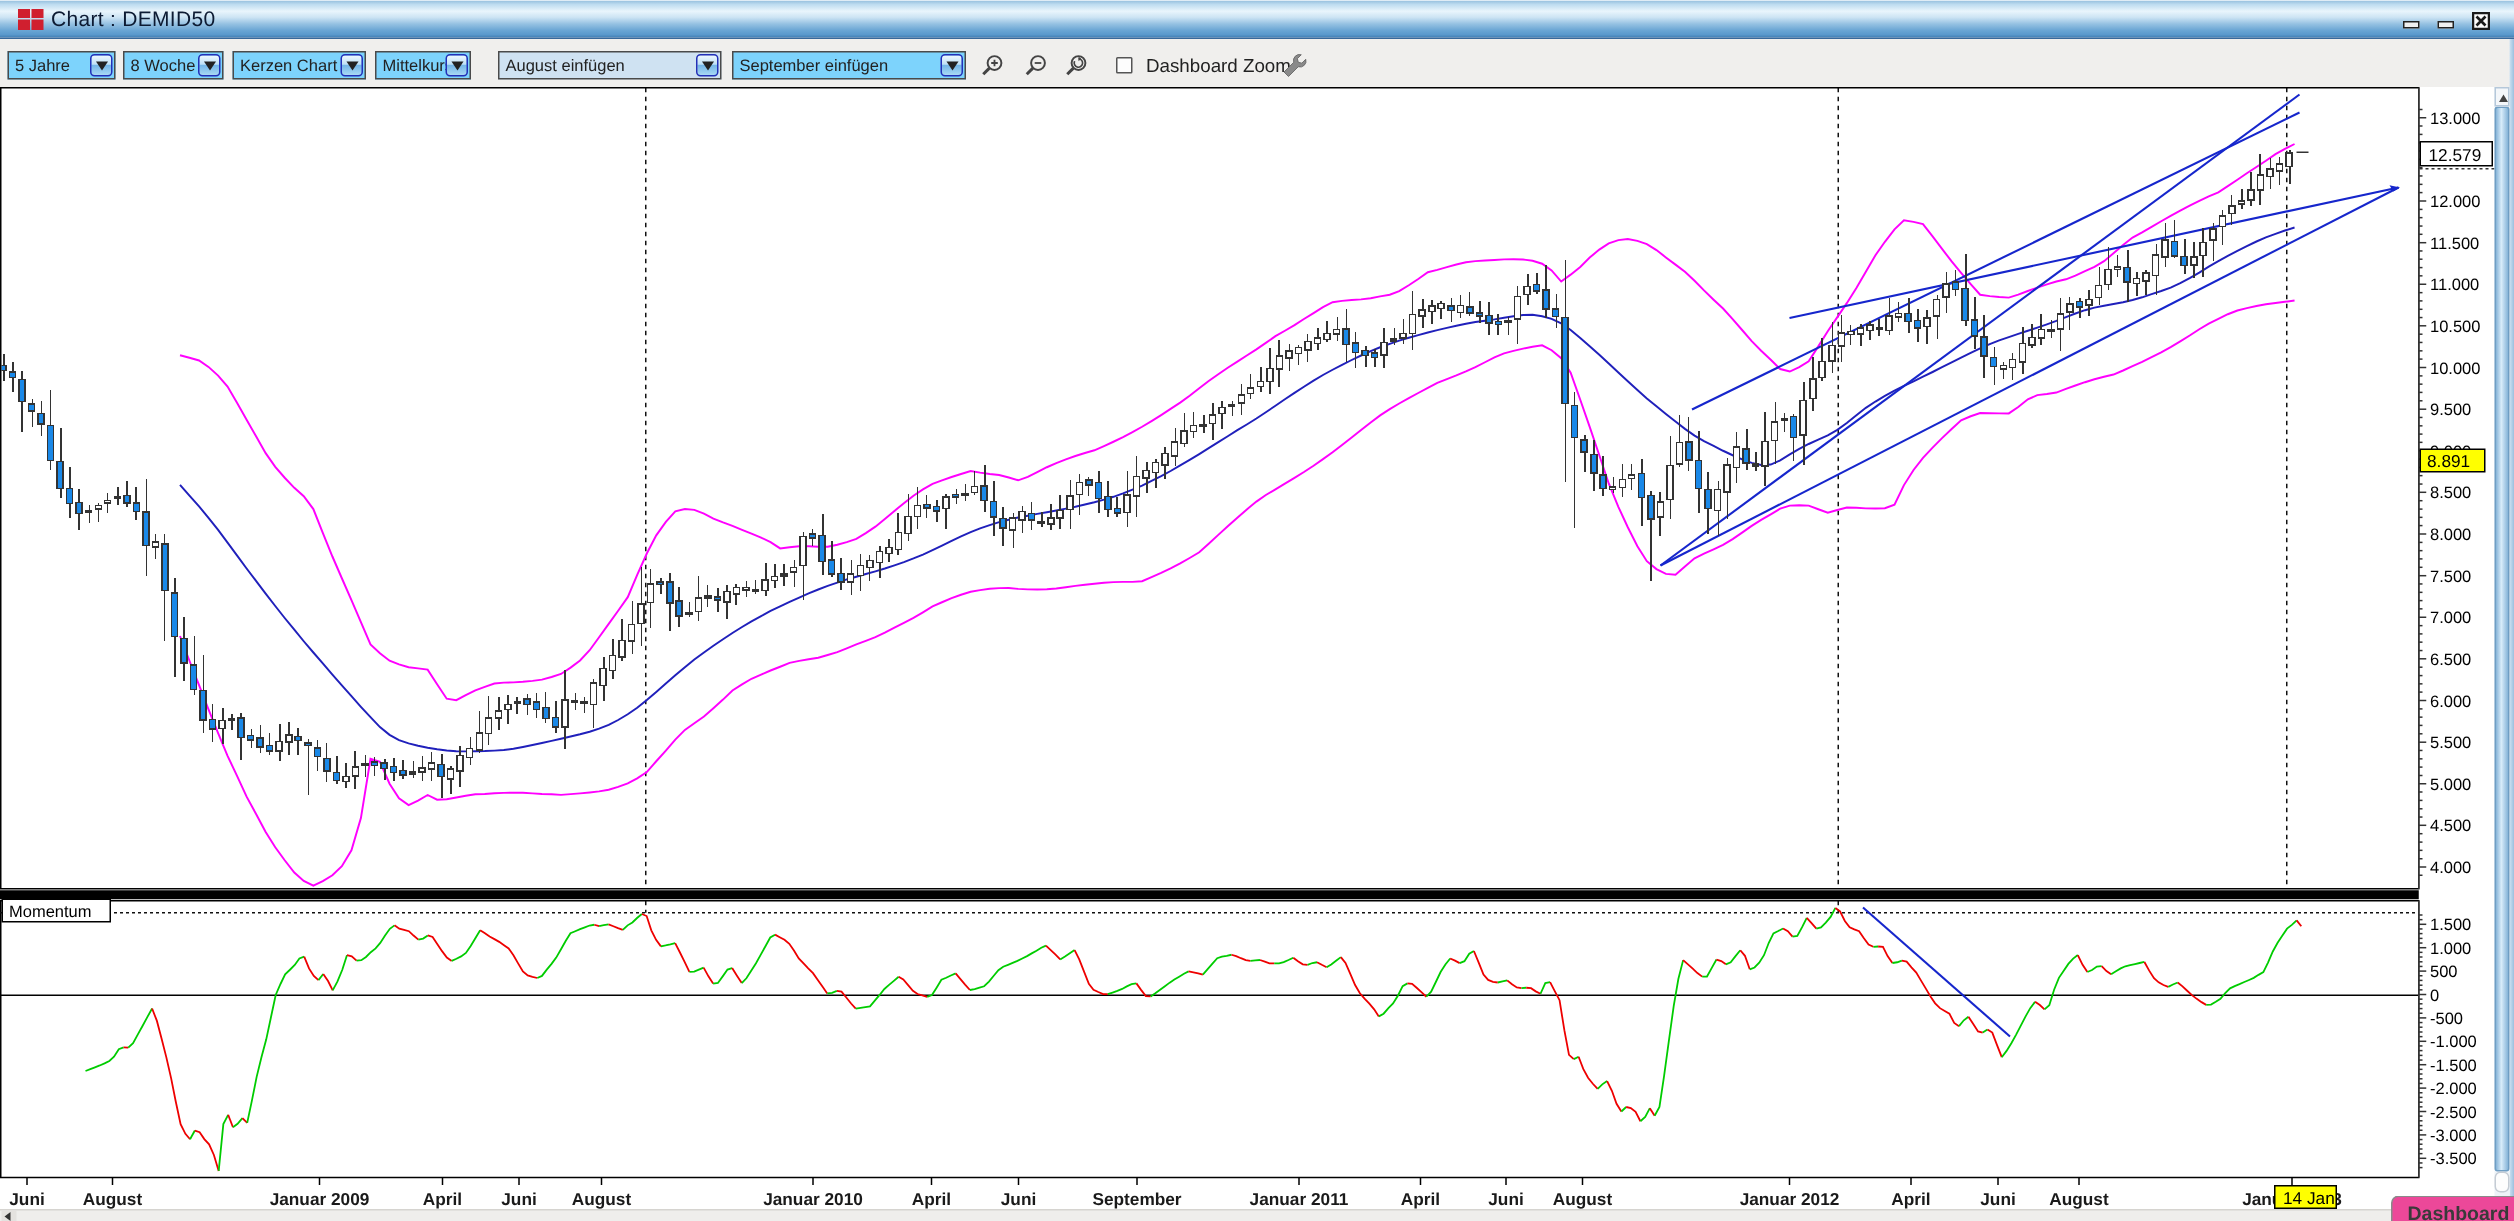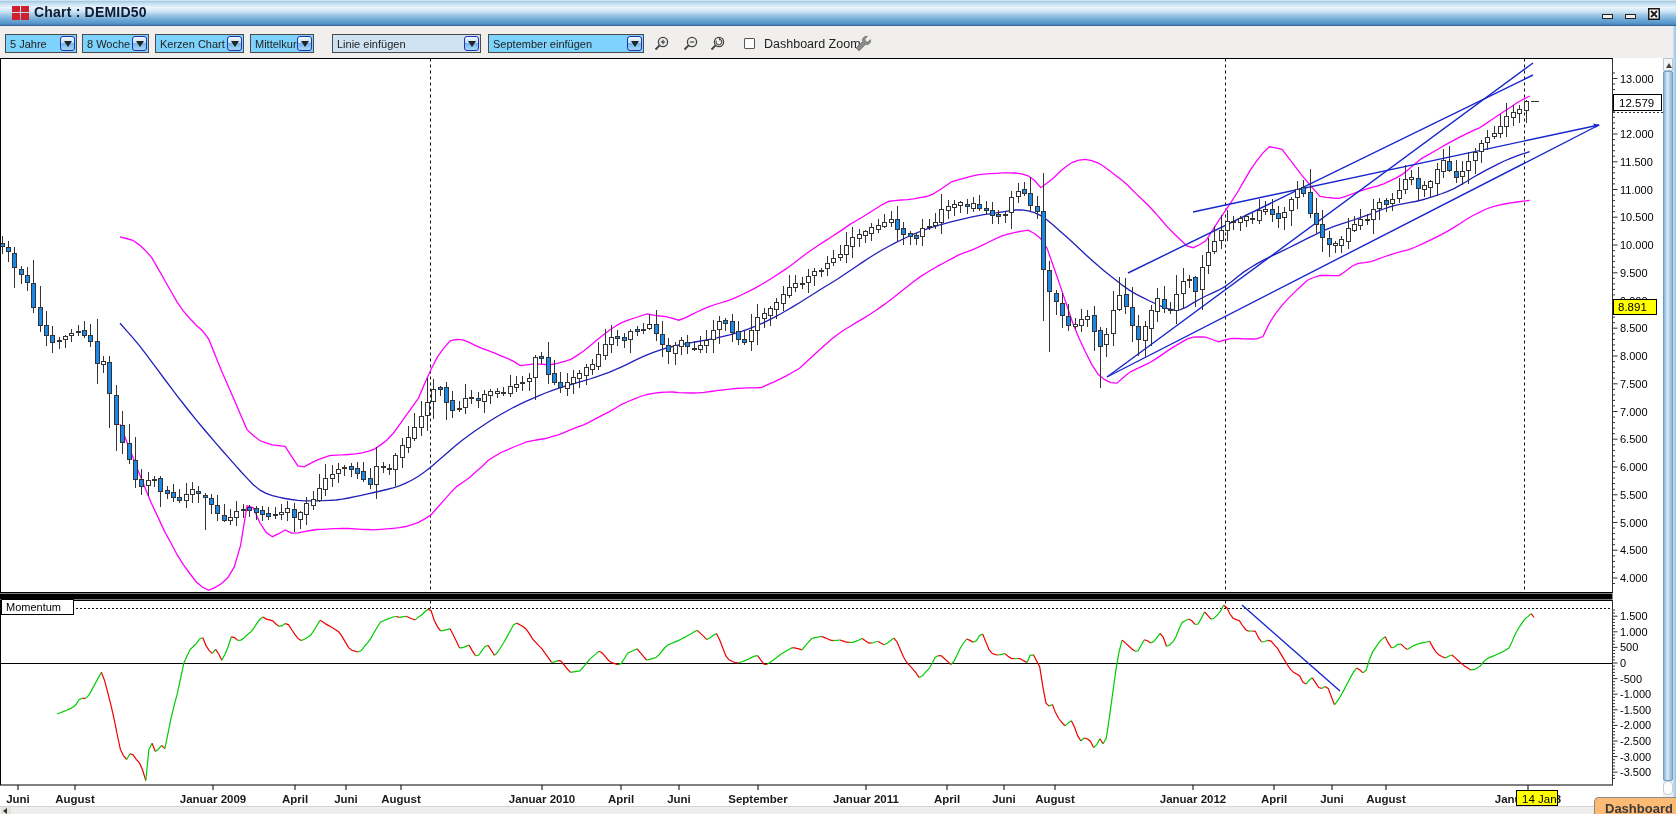--- a/index.html
+++ b/index.html
@@ -1,21 +1,21 @@
 <!DOCTYPE html>
 <html><head><meta charset="utf-8"><title>Chart : DEMID50</title>
 <style>
 *{margin:0;padding:0;box-sizing:border-box}
 html,body{width:1676px;height:814px;overflow:hidden;font-family:"Liberation Sans",sans-serif;background:#fff}
 #titlebar{position:absolute;left:0;top:0;width:1676px;height:26px;
  background:linear-gradient(to bottom,#ffffff 0%,#9fc6e2 4%,#bedcf0 12%,#e9f5fc 30%,#cde4f4 46%,#95c1e2 64%,#68a4d3 82%,#5a99cc 92%,#417fb4 100%);
  border-bottom:1px solid #38689a}
 #titlebar .ticon{position:absolute;left:12px;top:6px;width:17px;height:14px}
 #titlebar .ticon div{position:absolute;background:#d01f2f}
-#titlebar .txt{position:absolute;left:34px;top:4px;font-size:14px;font-weight:bold;color:#0d1b33;letter-spacing:.2px}
+#titlebar .txt{position:absolute;left:34px;top:4px;font-size:14px;font-weight:normal;color:#0d1b33;letter-spacing:.2px}
 .winbtn{position:absolute;top:14px;height:5px;width:11px;background:#f0f0f0;border:1.5px solid #222}
 #closebtn{position:absolute;top:8px;left:1648px;width:11px;height:11px}
 #closebtn svg{display:block}
 #toolbar{position:absolute;left:0;top:26px;width:1676px;height:32px;background:#f0efed}
 .dd{position:absolute;top:34px;height:19px;background:#7dd3fc;border:1px solid #4a4a4a;font-size:11px;color:#222}
 .dd .t{position:absolute;left:4px;top:3px;white-space:nowrap}
 .dd .btn{position:absolute;right:1px;top:1px;width:15px;height:15px;border-radius:3px;
  background:linear-gradient(to bottom,#eef8ff 0%,#bfe0f6 45%,#74b6e8 50%,#a8d8f4 100%);
  border:1px solid #2230b8}
 .dd .btn:after{content:"";position:absolute;left:3px;top:4px;width:0;height:0;
@@ -27,21 +27,21 @@
 #rborder{position:absolute;left:1673px;top:26px;width:3px;height:780px;background:linear-gradient(to right,#cfe2f2,#9cc0de)}
 #vscroll{position:absolute;left:1663px;top:58px;width:10px;height:748px;background:#eef3f8}
 #vscroll .up{position:absolute;left:0;top:0;width:10px;height:13px;background:#f4f7fa;border:1px solid #b5c8da}
 #vscroll .up:after{content:"";position:absolute;left:1.5px;top:4px;border-left:3.5px solid transparent;border-right:3.5px solid transparent;border-bottom:5px solid #444}
 #vscroll .thumb{position:absolute;left:0;top:13px;width:10px;height:710px;
  background:linear-gradient(to right,#86b4d8,#d8ecfa 45%,#86b4d8);border:1px solid #6f9ec4;border-radius:2px}
 #vscroll .cap{position:absolute;left:0;top:723px;width:10px;height:14px;background:#fdfdfd;border:1px solid #c5ccd4;border-radius:4px}
 #bottomstrip{position:absolute;left:0;top:806px;width:1676px;height:8px;background:#efeeec;border-top:1px solid #d6d4d0}
 #bleft{position:absolute;left:1px;top:807px;width:10px;height:7px;background:#e4e2df}
 #bleft:after{content:"";position:absolute;left:2px;top:0.5px;border-top:3px solid transparent;border-bottom:3px solid transparent;border-right:4px solid #333}
-#dashboard{position:absolute;left:1594px;top:797px;width:82px;height:17px;background:#fdba74;border:1px solid #8a8a8a;border-radius:5px 0 0 0;border-right:none;border-bottom:none}
+#dashboard{position:absolute;left:1594px;top:797px;width:82px;height:17px;background:#ec4899;border:1px solid #8a8a8a;border-radius:5px 0 0 0;border-right:none;border-bottom:none}
 #dashboard span{position:absolute;left:10px;top:3px;font-size:13px;font-weight:bold;color:#3a3a3a}
 </style></head>
 <body>
 <svg width="1676" height="814" viewBox="0 0 1676 814" style="position:absolute;left:0;top:0" font-family="Liberation Sans, sans-serif">
     <defs>
       <clipPath id="clipP1">
         <rect x="1" y="59" width="1611" height="533"></rect>
       </clipPath>
     </defs>
     <rect x="0" y="58" width="1676" height="756" fill="#ffffff"></rect>
@@ -928,21 +928,21 @@
   </div>
 <div class="dd" style="left:155px;width:89px">
     <span class="t">Kerzen Chart</span>
     <span class="btn"></span>
   </div>
 <div class="dd" style="left:250px;width:64px">
     <span class="t">Mittelkurs</span>
     <span class="btn"></span>
   </div>
 <div class="dd" style="left:332px;width:149px;background:#cfe2f2">
-    <span class="t">Linie einfügen</span>
+    <span class="t">August einfügen</span>
     <span class="btn"></span>
   </div>
 <div class="dd" style="left:488px;width:156px">
     <span class="t">September einfügen</span>
     <span class="btn"></span>
   </div>
 <div class="zoomico" style="left:653px"><svg width="18" height="16">
       <circle cx="10" cy="6" r="4.6" fill="none" stroke="#444" stroke-width="1.3"></circle>
       <line x1="6.6" y1="9.4" x2="2.5" y2="13.5" stroke="#444" stroke-width="2"></line>
       <line x1="7.8" y1="6" x2="12.2" y2="6" stroke="#444" stroke-width="1.2"></line>

